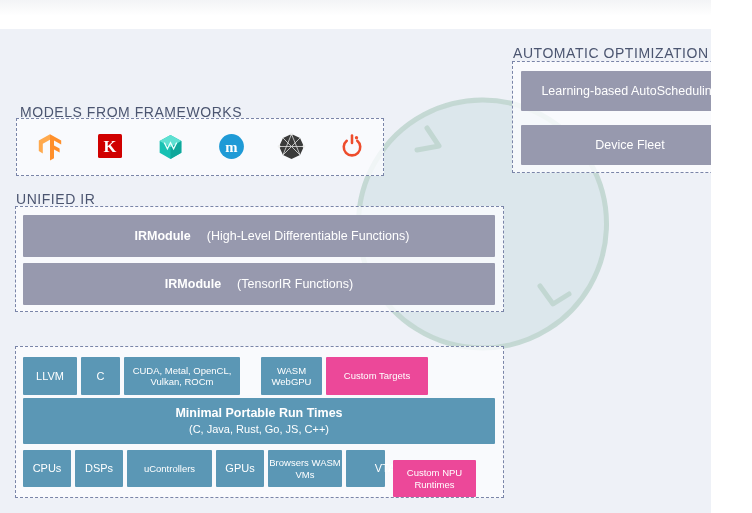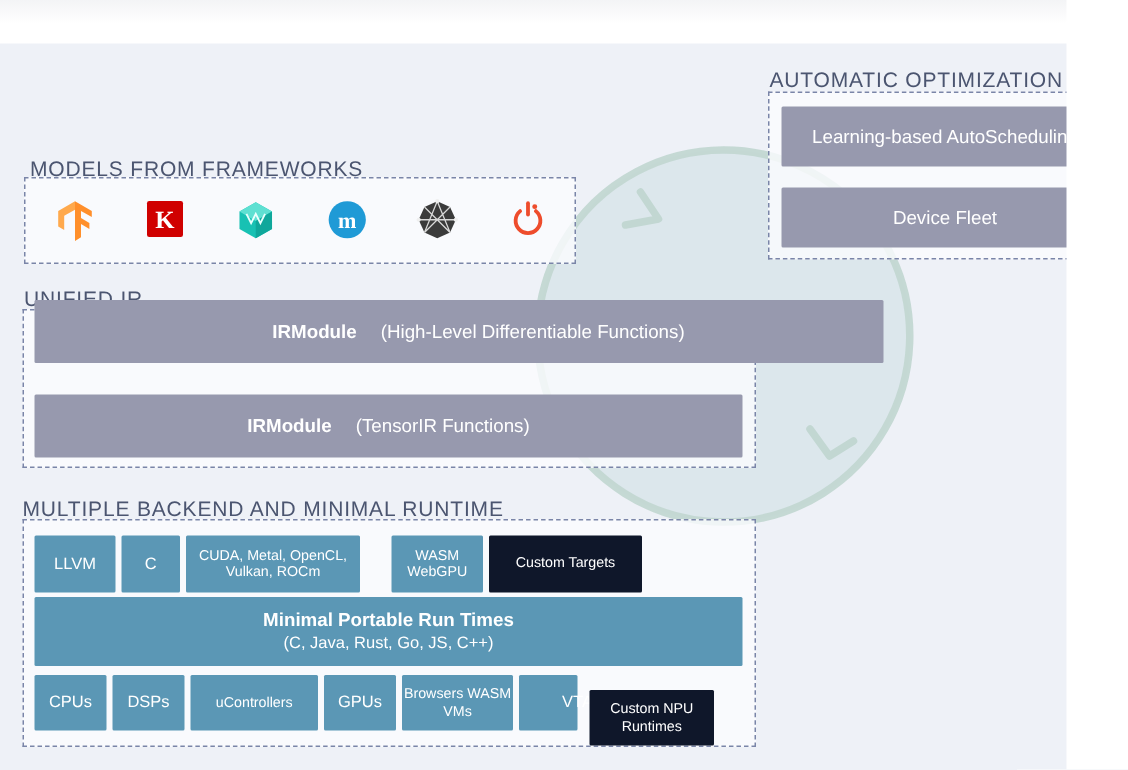--- a/index.html
+++ b/index.html
@@ -54,21 +54,21 @@
     display: flex;
     align-items: center;
     justify-content: center;
     text-align: center;
     color: #ffffff;
     line-height: 1.18;
     border-radius: 1px;
   }
   .cell.teal  { background: #5b97b5; }
   .cell.gray  { background: #9799ae; }
-  .cell.gray2 { background: #0f172a; }
+  .cell.gray2 { background: #ec4899; }
 
   
   .fw-row {
     position: absolute;
     left: 20px; top: 118px;
     width: 363px; height: 58px;
     display: flex;
     align-items: center;
     justify-content: space-around;
   }
@@ -195,33 +195,32 @@
         <circle cx="26" cy="9" r="2.2" fill="#ee4c2c"></circle>
       </svg>
     </span>
 
   </div>
 
   <div class="caption" style="left:16px; top:191px;">UNIFIED IR</div>
 
   <div class="dashed" style="left:15px; top:206px; width:489px; height:106px;"></div>
 
-  <div class="cell gray ir-row" style="left:23px; top:200px; width:566px; height:42px;padding-left:26px;">
+  <div class="cell gray ir-row" style="left:23px; top:215px; width:472px; height:42px;padding-left:26px;">
     <span>
       <span class="b">IRModule</span><span class="sp"></span><span>(High-Level Differentiable Functions)</span>
     </span>
   </div>
 
   <div class="cell gray ir-row" style="left:23px; top:263px; width:472px; height:42px;">
     <span>
       <span class="b">IRModule</span><span class="sp"></span><span>(TensorIR Functions)</span>
     </span>
   </div>
 
-  <div class="caption" style="left:15px; top:331px;">MULTIPLE BACKEND AND MINIMAL RUNTIME</div>
 
   <div class="dashed" style="left:15px; top:346px; width:489px; height:152px;"></div>
 
   <div class="cell teal be-cell" style="left:23px; top:357px; width:54px; height:38px;">
     <span>LLVM</span>
   </div>
   <div class="cell teal be-cell" style="left:81px; top:357px; width:39px; height:38px;">
     <span>C</span>
   </div>
   <div class="cell teal be-cell small" style="left:124px; top:357px; width:116px; height:38px;justify-content:flex-end;">

